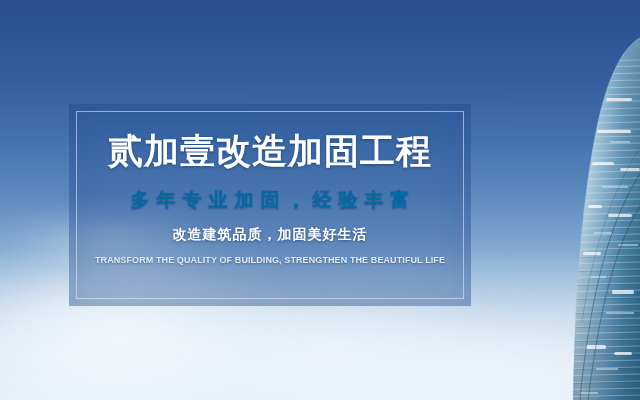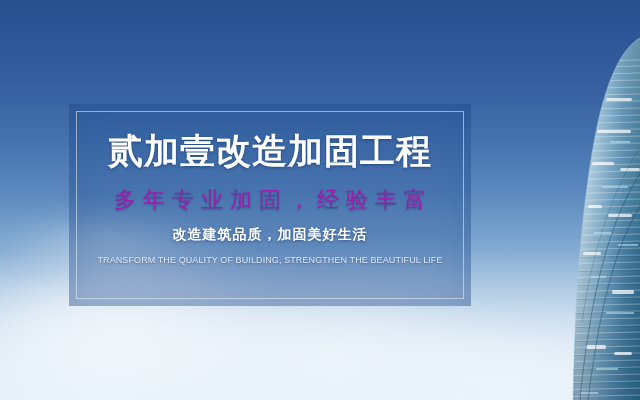--- a/index.html
+++ b/index.html
@@ -147,24 +147,24 @@
     line-height: 40px;
     font-weight: bold;
     color: #ffffff;
     letter-spacing: 1px;
     text-shadow: 0 1px 3px rgba(18, 44, 92, 0.55);
     white-space: nowrap;
   }
 
   .subline-1 {
     margin-top: 18px;
-    font-size: 22px;
+    font-size: 19px;
     line-height: 22px;
-    font-weight: normal;
-    color: #a21caf;
+    font-weight: bold;
+    color: #0369a1;
     letter-spacing: 7px;
     text-indent: 7px;
     text-shadow: 0 1px 2px rgba(18, 44, 92, 0.5);
     white-space: nowrap;
   }
 
   .subline-2 {
     margin-top: 10px;
     font-size: 14px;
     line-height: 26px;
@@ -172,21 +172,21 @@
     color: #ffffff;
     letter-spacing: 1px;
     text-shadow: 0 1px 3px rgba(18, 44, 92, 0.55);
     white-space: nowrap;
   }
 
   .subline-en {
     margin-top: 7px;
     font-size: 9px;
     line-height: 12px;
-    font-weight: normal;
+    font-weight: bold;
     color: #dfe9f6;
     letter-spacing: 0.1px;
     white-space: nowrap;
     text-shadow: 0 1px 2px rgba(18, 44, 92, 0.45);
   }
 </style>
 </head>
 <body>
 
 <div id="banner">

